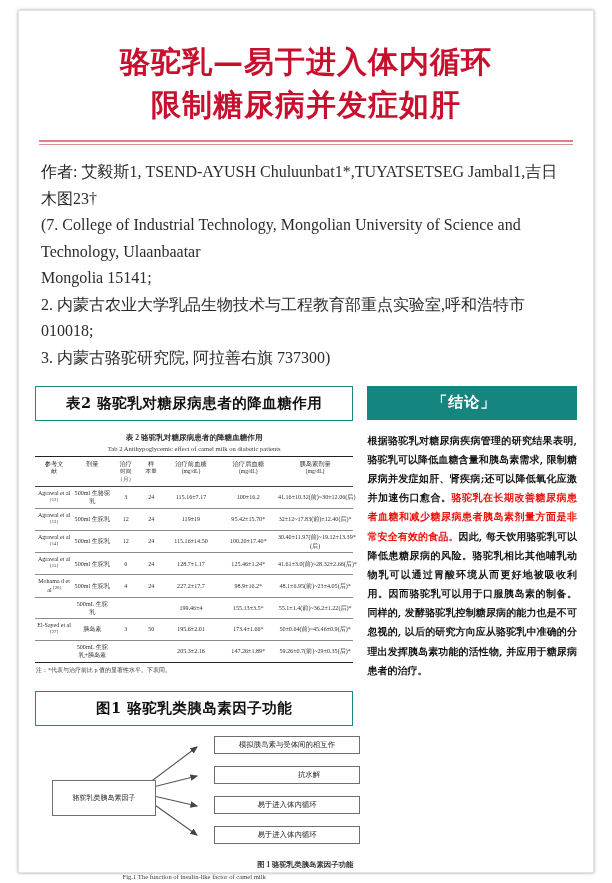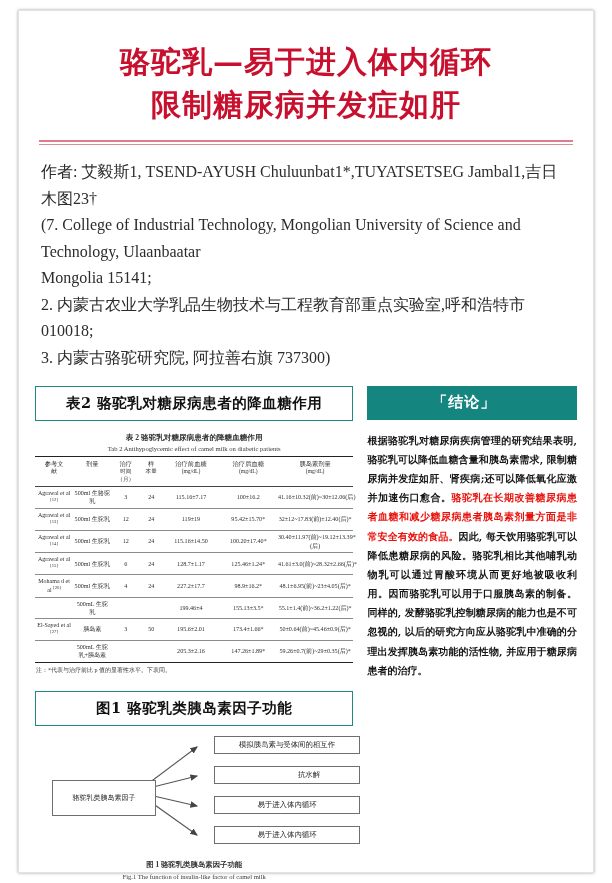--- a/index.html
+++ b/index.html
@@ -108,21 +108,21 @@
   }
   .node-out {
     position: absolute; left: 179px;
     width: 146px; height: 18px;
     border: 1px solid #6e6e6e; background: #fff;
     display: flex; align-items: center; justify-content: center;
     font-size: 7.4px; color: #1c1c1c;
   }
   .n1 { top: 2px; } .n2 { top: 32px; padding-left: 44px; } .n3 { top: 62px; } .n4 { top: 92px; }
   .diagram svg { position: absolute; left: 0; top: 0; }
-  .fig-cap-cn { text-align: center; font-size: 7.4px; font-weight: bold; color: #333; margin-top: 8px; }
+  .fig-cap-cn { text-align: right; font-size: 7.4px; font-weight: bold; color: #333; margin-top: 8px; }
   .fig-cap-en { text-align: center; font-size: 6.6px; color: #3a3a3a; margin-top: 3px; }
 
   
   .concl-banner {
     background: #14857f;
     color: #fff;
     text-align: center;
     font-weight: bold;
     font-size: 15px;
     padding: 7px 16px 8px 0;

